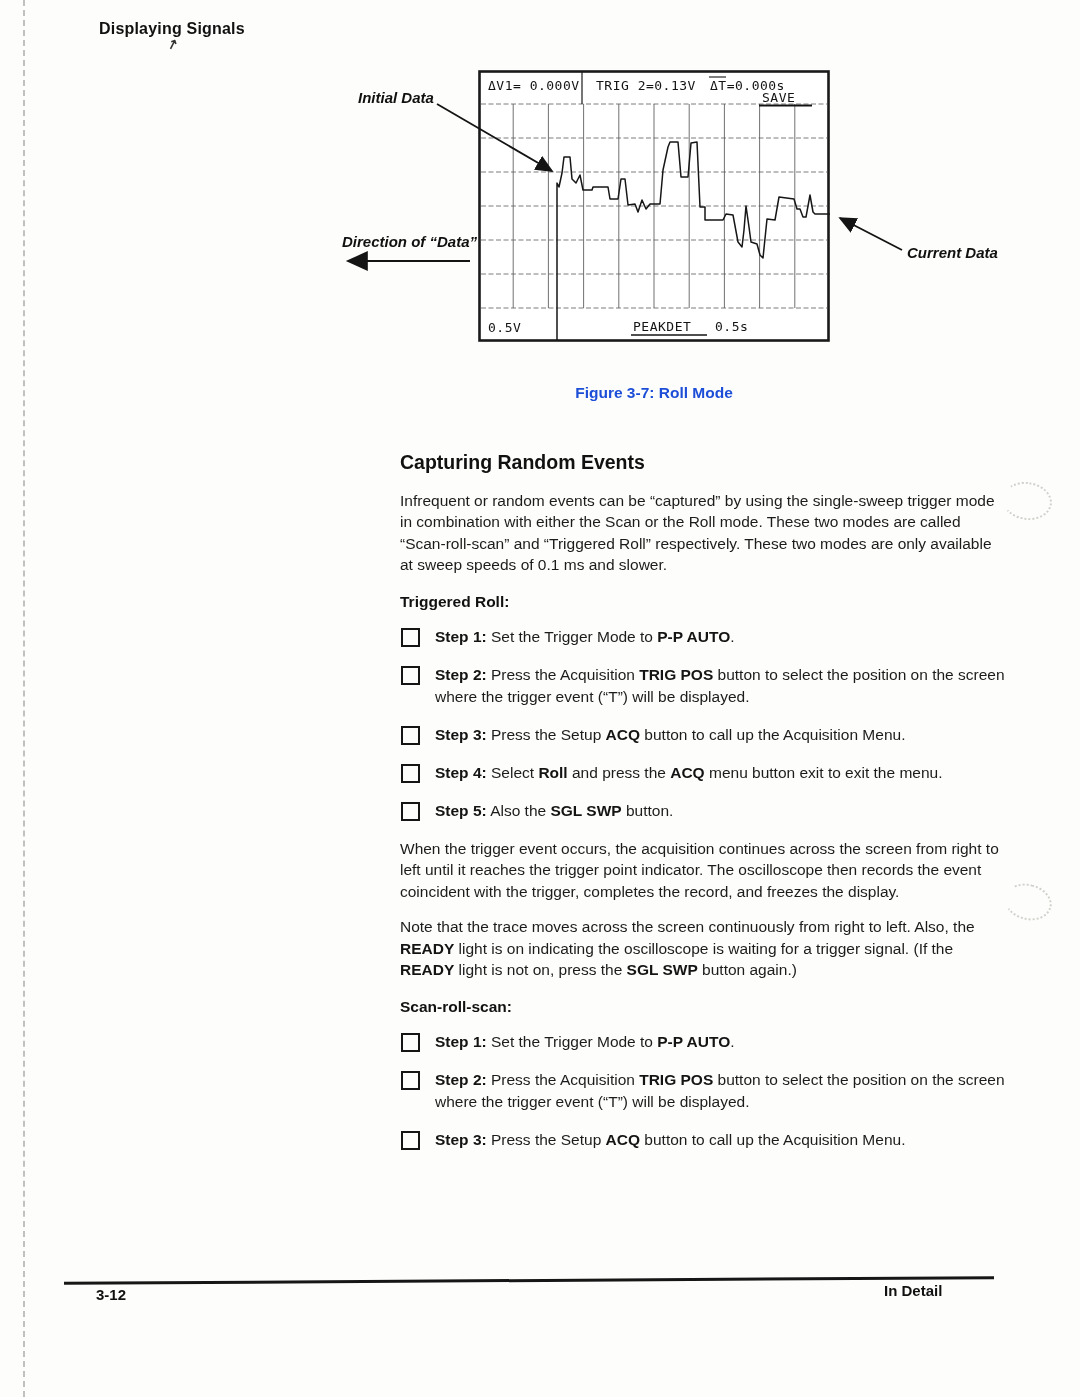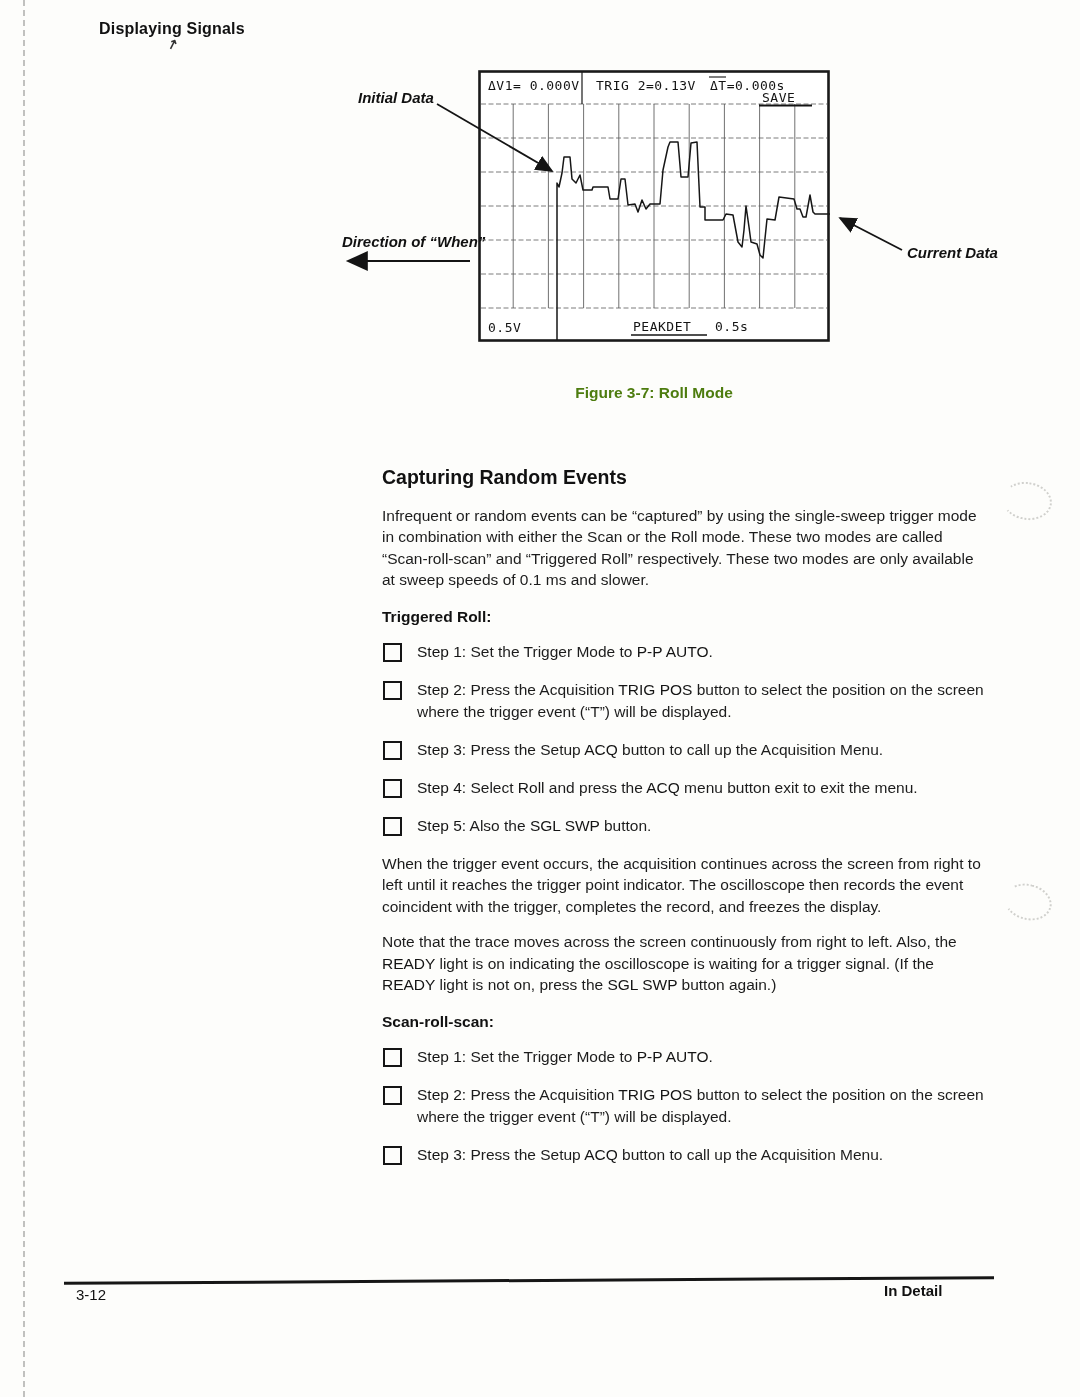--- a/index.html
+++ b/index.html
@@ -32,43 +32,43 @@
   .lbl-initial{ left:28px; top:27px; }
   .lbl-direction{ left:12px; top:171px; }
   .lbl-current{ left:577px; top:182px; }
   .scope-text{ font-family:"DejaVu Sans Mono", monospace; font-size:13px; fill:#141414; letter-spacing:.5px; }
   .gv{ stroke:#4c4c4c; stroke-width:.8; }
   .gh{ stroke:#5a5a5a; stroke-width:.8; stroke-dasharray:5 2.5; }
   .trace{ fill:none; stroke:#161616; stroke-width:1.5; stroke-linejoin:round; }
   .frame{ fill:#fff; stroke:#1a1a1a; stroke-width:2.6; }
   .caption{
     position:absolute; left:478px; top:384px; width:352px; text-align:center;
-    font-size:15.5px; font-weight:bold; color:#4d7c0f;
+    font-size:15.5px; font-weight:bold; color:#1d4ed8;
   }
   
   .content{
-    position:absolute; left:382px; top:452px; width:606px;
-    font-size:15.5px; line-height:21.5px; color:#1c1c1c;margin-top:15px;
+    position:absolute; left:400px; top:452px; width:606px;
+    font-size:15.5px; line-height:21.5px; color:#1c1c1c;
   }
-  .content b{ font-weight:normal; color:#141414; }
+  .content b{ font-weight:bold; color:#141414; }
   .title{ font-size:19.5px; font-weight:bold; margin:0 0 16px; color:#111; }
   .para{ margin:0 0 14px; }
   .sub{ font-size:15.5px; font-weight:bold; margin:15px 0 14px; color:#111; }
   .step{ display:flex; margin:0 0 16.5px; }
   .checkbox{
     flex:none; width:15px; height:15px; border:2.5px solid #151515;
     margin:2px 15px 0 1px; background:#fdfdfb;
   }
   .step-text{ flex:1; max-width:572px; }
   
   .footer-line{
     position:absolute; left:64px; top:1279px; width:930px; height:3px;
     background:#161616; transform:rotate(-0.35deg);
   }
-  .footer-page{ position:absolute; left:76px; top:1286px; font-size:15px; font-weight:normal; color:#111; }
+  .footer-page{ position:absolute; left:96px; top:1286px; font-size:15px; font-weight:bold; color:#111; }
   .footer-section{ position:absolute; left:884px; top:1282px; font-size:15px; font-weight:bold; color:#111; }
   
   .smudge{ position:absolute; border:2px dotted #c6c6c2; border-radius:50%; opacity:.8; }
   .smudge-1{ left:1002px; top:482px; width:46px; height:34px; transform:rotate(8deg); border-left-color:transparent; }
   .smudge-2{ left:1004px; top:884px; width:44px; height:32px; transform:rotate(14deg); border-left-color:transparent; }
 </style>
 </head>
 <body>
 
 <div class="page">
@@ -122,21 +122,21 @@
         <marker id="ah" markerWidth="11" markerHeight="9" refX="9" refY="4.5" orient="auto">
           <path d="M0,0 L10,4.5 L0,9 z" fill="#141414"></path>
         </marker>
       </defs>
       <line x1="107" y1="42" x2="222" y2="109" stroke="#141414" stroke-width="1.8" marker-end="url(#ah)"></line>
       <line x1="140" y1="199" x2="18" y2="199" stroke="#141414" stroke-width="2.2" marker-end="url(#ah)"></line>
       <line x1="572" y1="188" x2="510" y2="156" stroke="#141414" stroke-width="1.8" marker-end="url(#ah)"></line>
     </svg>
 
     <div class="fig-label lbl-initial">Initial Data</div>
-    <div class="fig-label lbl-direction">Direction of “When”</div>
+    <div class="fig-label lbl-direction">Direction of “Data”</div>
     <div class="fig-label lbl-current">Current Data</div>
   </div>
 
   <div class="caption">Figure 3-7:  Roll Mode</div>
 
   <div class="content">
 
     <div class="title">Capturing Random Events</div>
 
     <p class="para"><span>Infrequent or random events can be “captured” by using the single-sweep trigger mode in combination with either the Scan or the Roll mode. These two modes are called “Scan-roll-scan” and “Triggered Roll” respectively. These two modes are only available at sweep speeds of 0.1 ms and slower.</span></p>

